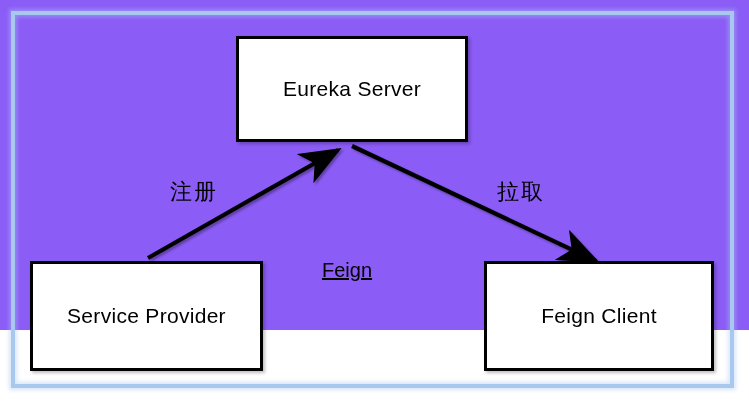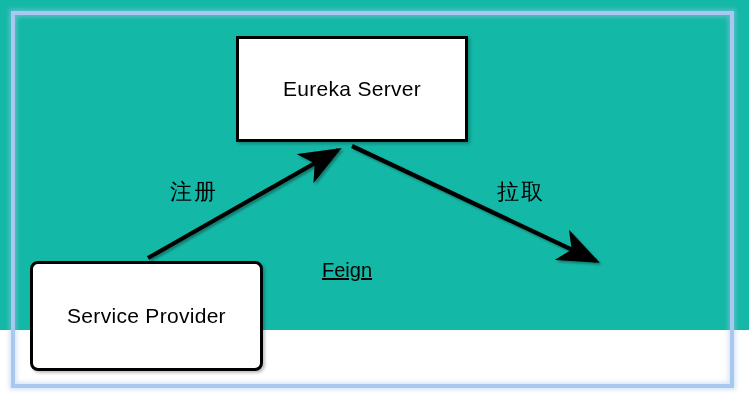--- a/index.html
+++ b/index.html
@@ -11,21 +11,21 @@
   body {
     width: 749px;
     height: 412px;
     font-family: "Liberation Sans", sans-serif;
     overflow: hidden;
   }
   #diagram-root {
     position: relative;
     width: 749px;
     height: 330px;
-    background: #14b8a6;
+    background: #8b5cf6;
   }
   
   #frame-border {
     position: absolute;
     left: 11px;
     top: 11px;
     width: 723px;
     height: 377px;
     border: 4px solid #a9c8f0;
     box-sizing: border-box;
@@ -61,21 +61,20 @@
     left: 236px;
     top: 36px;
     width: 232px;
     height: 106px;
   }
   #node-service-provider {
     left: 30px;
     top: 261px;
     width: 233px;
     height: 110px;
-    border-radius: 8px;
   }
   #node-feign-client {
     left: 484px;
     top: 261px;
     width: 230px;
     height: 110px;
   }
   .edge-label {
     position: absolute;
     font-family: "Liberation Sans", sans-serif;
@@ -128,20 +127,23 @@
   </svg>
 
   <div class="node-box" id="node-eureka-server">
     <span class="node-label">Eureka Server</span>
   </div>
 
   <div class="node-box" id="node-service-provider">
     <span class="node-label">Service Provider</span>
   </div>
 
+  <div class="node-box" id="node-feign-client">
+    <span class="node-label">Feign Client</span>
+  </div>
 
   <div class="edge-label edge-label-cjk" id="edge-label-register">注册</div>
 
   <div class="edge-label edge-label-cjk" id="edge-label-pull">拉取</div>
 
   <div class="edge-label edge-label-latin" id="edge-label-feign">Feign</div>
 
 </div>
 
 </body></html>

